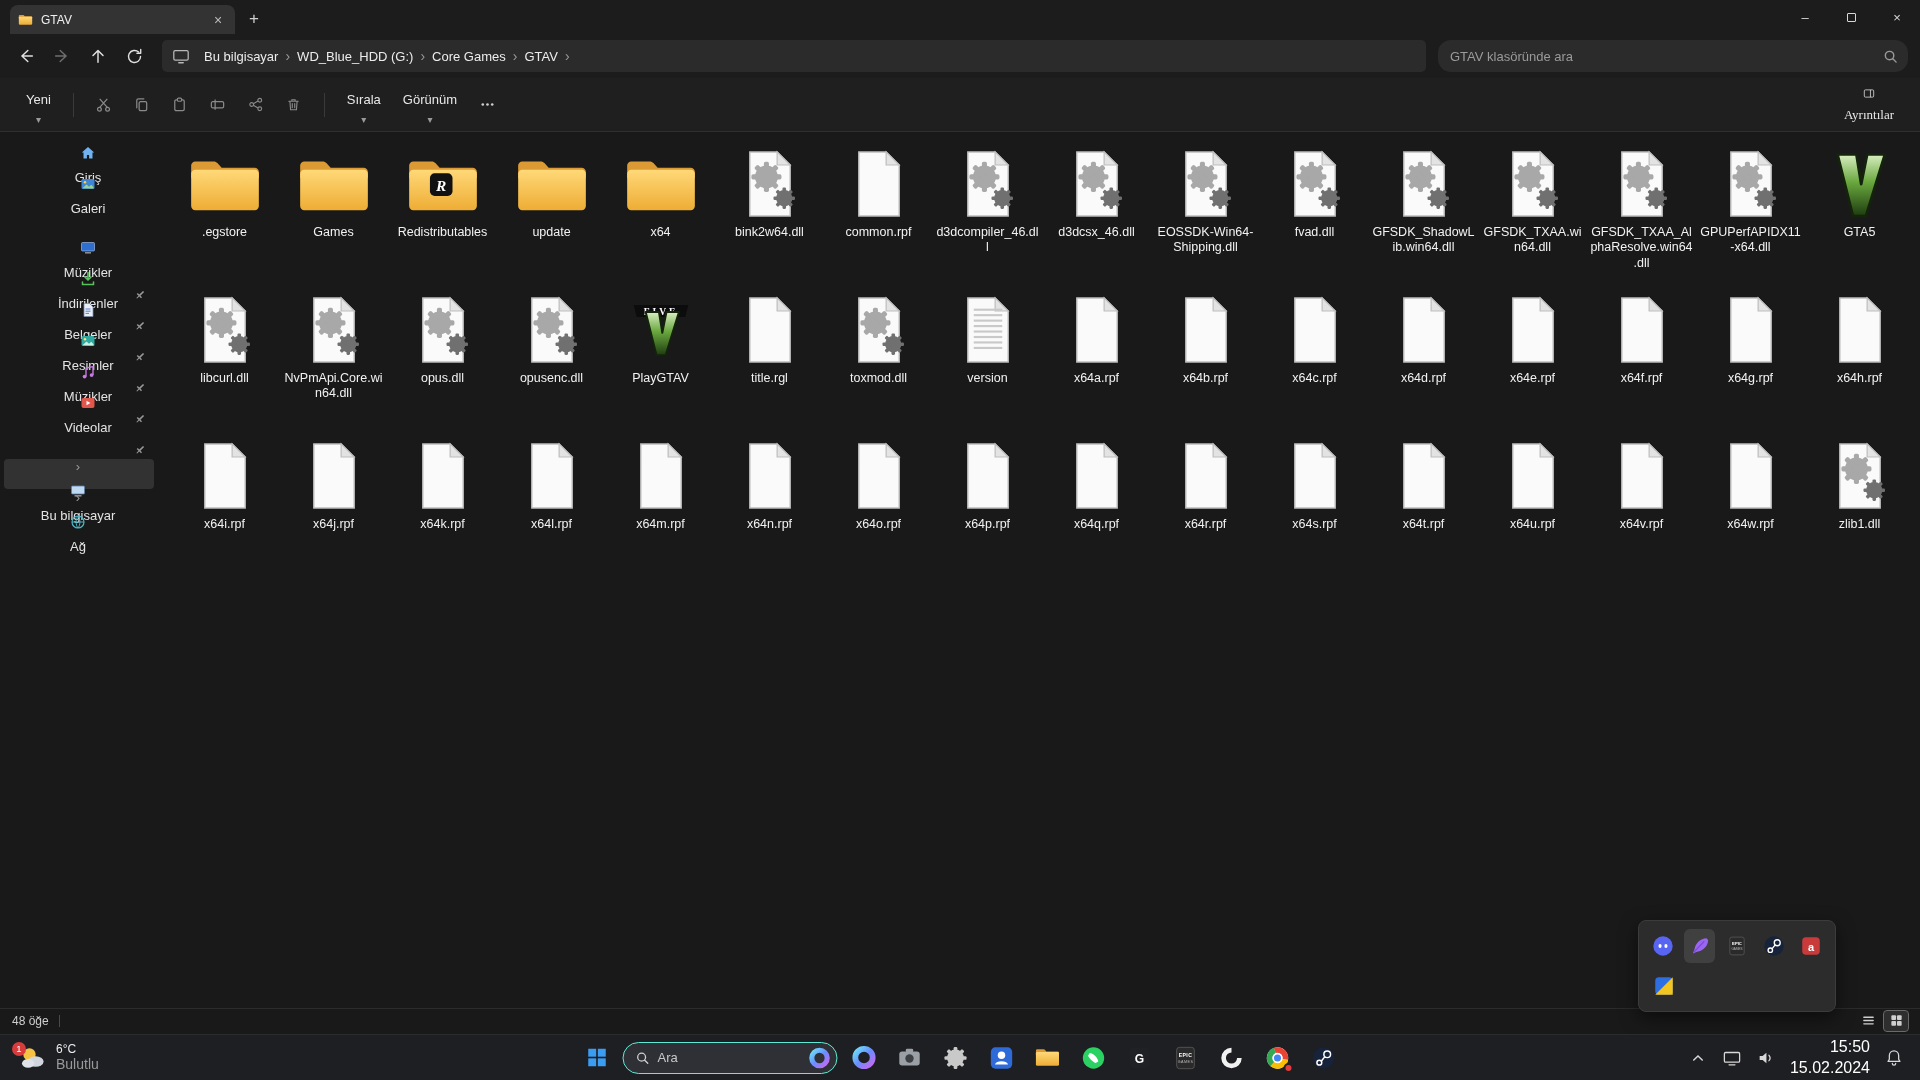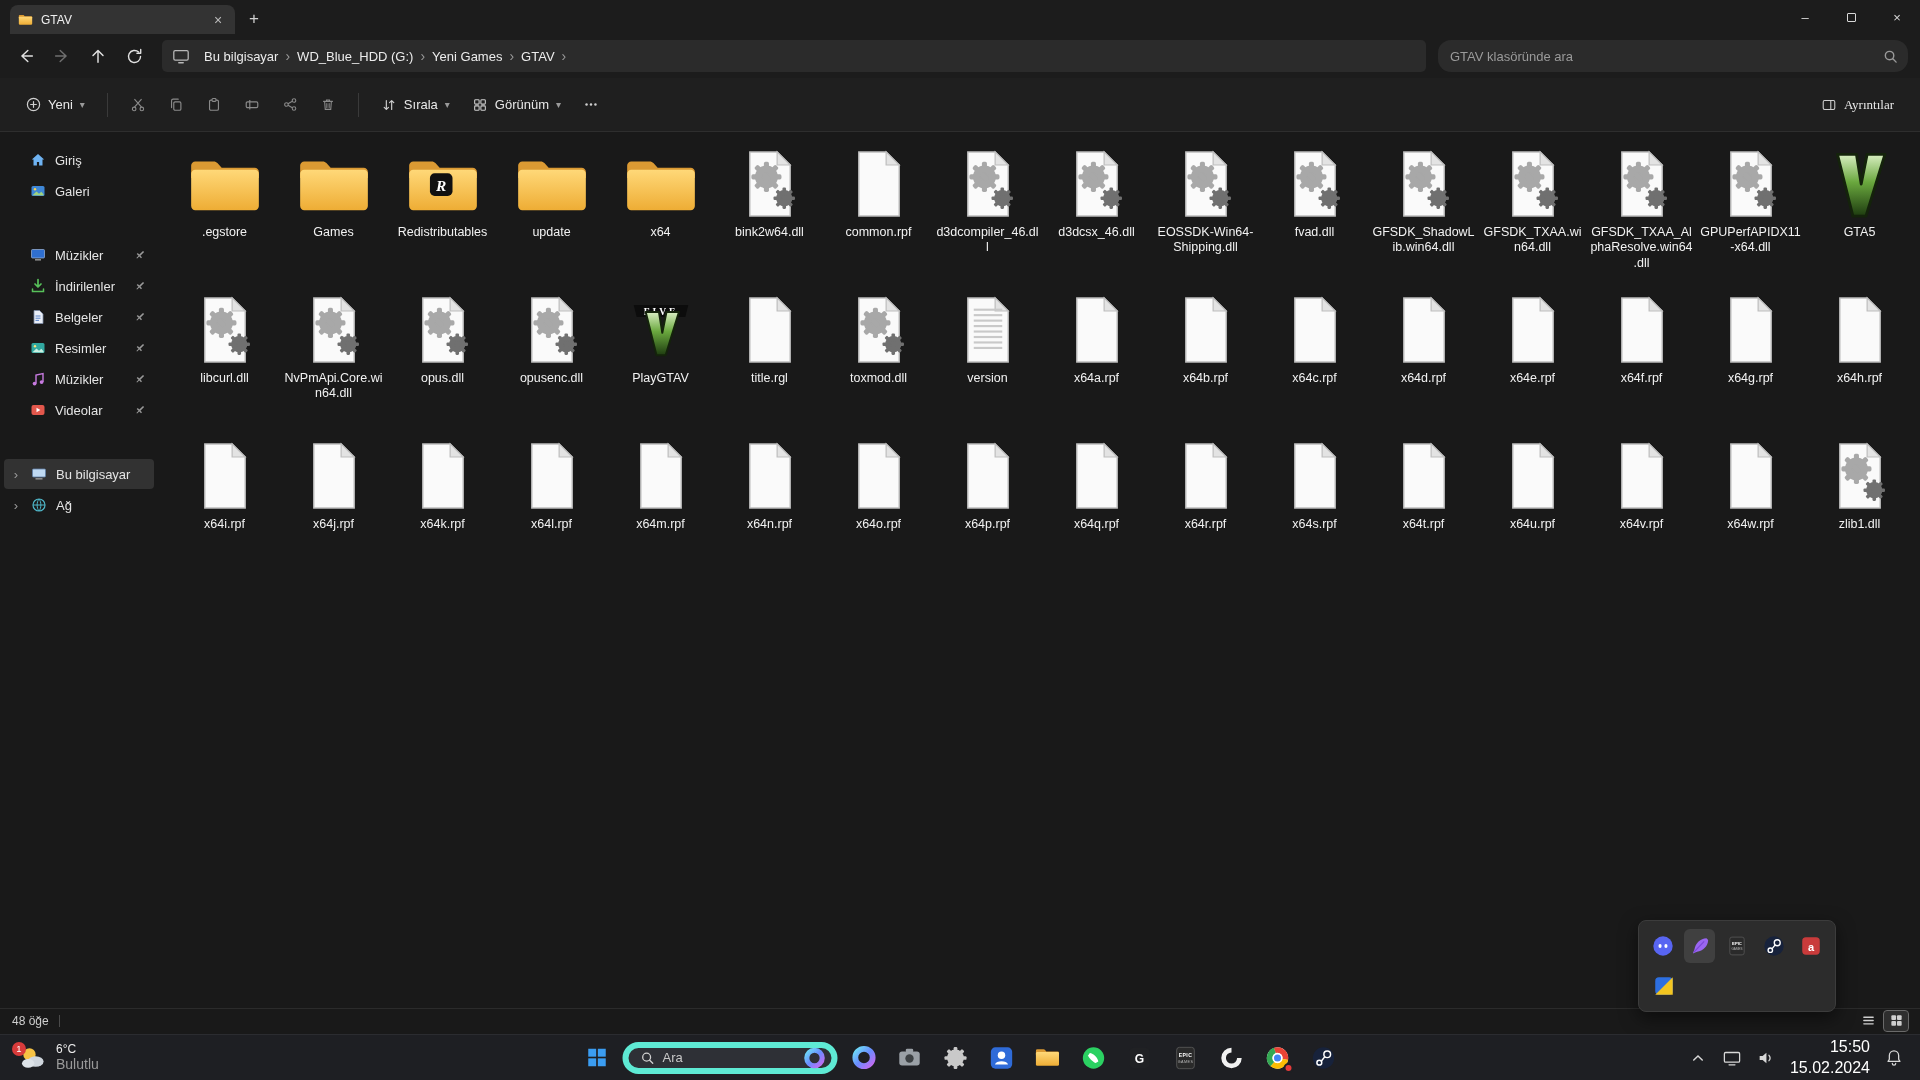--- a/index.html
+++ b/index.html
@@ -22,30 +22,30 @@
   .navbtn{width:32px;height:32px;border-radius:5px;display:flex;align-items:center;justify-content:center;}
   .crumbfield{flex:1;height:32px;margin:0 8px;background:#2b2b2b;border-radius:5px;display:flex;align-items:center;padding:0 10px;gap:2px;font-size:13px;}
   .crumb{padding:3px 6px;border-radius:4px;color:#ececec;white-space:nowrap;}
   .crumb-sep{color:#9a9a9a;font-size:14px;padding:0 1px;}
   .searchfield{width:470px;height:32px;background:#2b2b2b;border-radius:13px;display:flex;align-items:center;padding:0 10px;margin-right:2px;}
   .searchfield input{flex:1;background:transparent;border:none;outline:none;color:#d8d8d8;font-size:13px;font-family:"Liberation Sans",sans-serif;}
   .searchfield input::placeholder{color:#9a9a9a;}
 
   
   .cmdbar{height:54px;background:#1f1f1f;border-bottom:1px solid #2e2e2e;display:flex;align-items:center;padding:0 16px;gap:2px;}
-  .cmdbtn{height:36px;border-radius:5px;display:flex;align-items:center;justify-content:center;gap:7px;padding:0 10px;font-size:13px;color:#e8e8e8;}
+  .cmdbtn{height:36px;border-radius:5px;display:flex;align-items:center;justify-content:center;gap:7px;padding:0 10px;font-size:13px;color:#e8e8e8;flex-direction:column;}
   .cmdicon{width:36px;}
   .cmd-sep{width:1px;height:24px;background:#3a3a3a;margin:0 10px;}
   .cmd-right{margin-left:auto;display:flex;align-items:center;gap:7px;font-size:13px;font-family:Liberation Serif, serif;}
   .chev{color:#9a9a9a;font-size:10px;}
 
   
   .main{display:flex;height:876px;}
   .sidebar{width:158px;padding-top:12px;flex:none;}
-  .srow{height:30px;margin:1px 4px;border-radius:4px;display:flex;align-items:center;gap:9px;padding:0 8px 0 26px;font-size:13px;color:#e4e4e4;}
+  .srow{height:30px;margin:1px 4px;border-radius:4px;display:flex;align-items:center;gap:9px;padding:0 8px 0 26px;font-size:13px;color:#e4e4e4;flex-direction:column;}
   .srow.tree{padding-left:6px;}
   .srow.sel{background:#323232;}
   .srow .schev{width:12px;color:#9a9a9a;font-size:13px;text-align:center;}
   .srow .pin{margin-left:auto;}
   .sspacer{height:32px;}
   .content{flex:1;position:relative;}
   .grid{display:grid;grid-template-columns:repeat(16,109px);grid-auto-rows:146px;padding:10px 0 0 12px;}
   .cell{display:flex;flex-direction:column;align-items:center;border-radius:4px;}
   .fi{width:76px;height:76px;margin-top:4px;}
   .flabel{margin-top:3px;font-size:12.5px;line-height:1.22;color:#f2f2f2;text-align:center;max-width:104px;overflow-wrap:anywhere;}
@@ -66,21 +66,21 @@
 
   
   .taskbar{position:absolute;left:0;bottom:0;width:1920px;height:46px;background:#1e1f23;border-top:1px solid #2b2c30;display:flex;align-items:center;padding:0 10px;}
   .weather{display:flex;align-items:center;gap:8px;padding:2px 8px;border-radius:5px;position:relative;}
   .weather .wtexts{display:flex;flex-direction:column;line-height:1.15;}
   .weather .wtemp{font-size:12px;color:#ececec;}
   .weather .wdesc{font-size:14px;color:#9a9a9a;}
   .badge{position:absolute;top:1px;left:2px;min-width:14px;height:14px;border-radius:7px;background:#d83b3b;color:#fff;font-size:9.5px;display:flex;align-items:center;justify-content:center;padding:0 3px;}
   .tb-center{position:absolute;left:50%;transform:translateX(-50%);display:flex;align-items:center;gap:6px;height:46px;}
   .tbbtn{width:40px;height:40px;border-radius:6px;display:flex;align-items:center;justify-content:center;position:relative;}
-  .tb-search{width:215px;height:32px;border-radius:16px;background:#2e3036;border:6px solid #5eead4;display:flex;align-items:center;gap:8px;padding:0 5px 0 12px;}
+  .tb-search{width:215px;height:32px;border-radius:16px;background:#2e3036;border:1px solid #5eead4;display:flex;align-items:center;gap:8px;padding:0 5px 0 12px;}
   .tb-search .slabel{flex:1;font-size:13px;color:#c8c8c8;}
   .tb-right{margin-left:auto;display:flex;align-items:center;gap:2px;}
   .trbtn{width:32px;height:40px;display:flex;align-items:center;justify-content:center;border-radius:5px;}
   .clock{text-align:right;font-size:16px;line-height:1.3;color:#ffffff;padding:0 6px;}
   .dot-badge{position:absolute;right:4px;bottom:5px;width:10px;height:10px;border-radius:5px;background:#e23b3b;border:2px solid #1e1f23;}
 </style>
 </head>
 <body>
 
 <svg width="0" height="0" style="position:absolute" aria-hidden="true">
@@ -165,21 +165,21 @@
     <div class="crumbfield">
       <svg viewBox="0 0 20 20" width="18" height="18" style="margin-right:6px">
           <rect x="2" y="4" width="16" height="10.5" rx="1.5" fill="none" stroke="#b8b8b8" stroke-width="1.4"></rect>
           <path d="M7.5 17.5h5" stroke="#b8b8b8" stroke-width="1.4" stroke-linecap="round"></path>
         </svg>
       <span id="crumbs" style="display:flex;align-items:center">
           <span class="crumb">Bu bilgisayar</span>
           <span class="crumb-sep">›</span>
           <span class="crumb">WD_Blue_HDD (G:)</span>
           <span class="crumb-sep">›</span>
-          <span class="crumb">Yeni Games</span>
+          <span class="crumb">Core Games</span>
           <span class="crumb-sep">›</span>
           <span class="crumb">GTAV</span>
           <span class="crumb-sep">›</span>
         </span>
     </div>
     <div class="searchfield">
       <input placeholder="GTAV klasöründe ara" style="">
       <svg viewBox="0 0 16 16" width="15" height="15">
           <circle cx="7" cy="7" r="4.5" stroke="#9a9a9a" stroke-width="1.5" fill="none"></circle>
           <path d="M10.5 10.5 14 14" stroke="#9a9a9a" stroke-width="1.5" stroke-linecap="round"></path>

